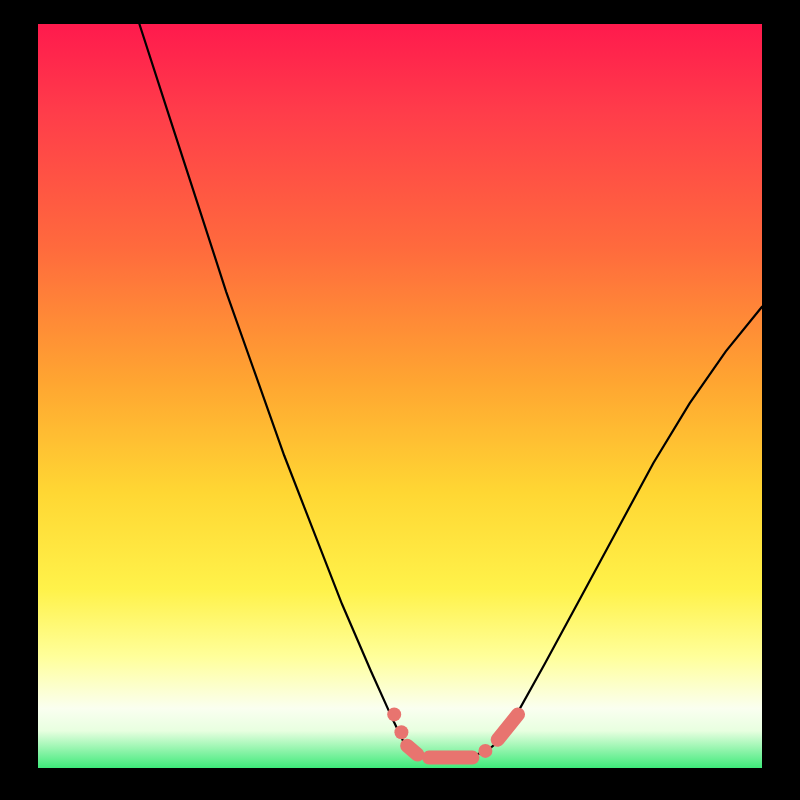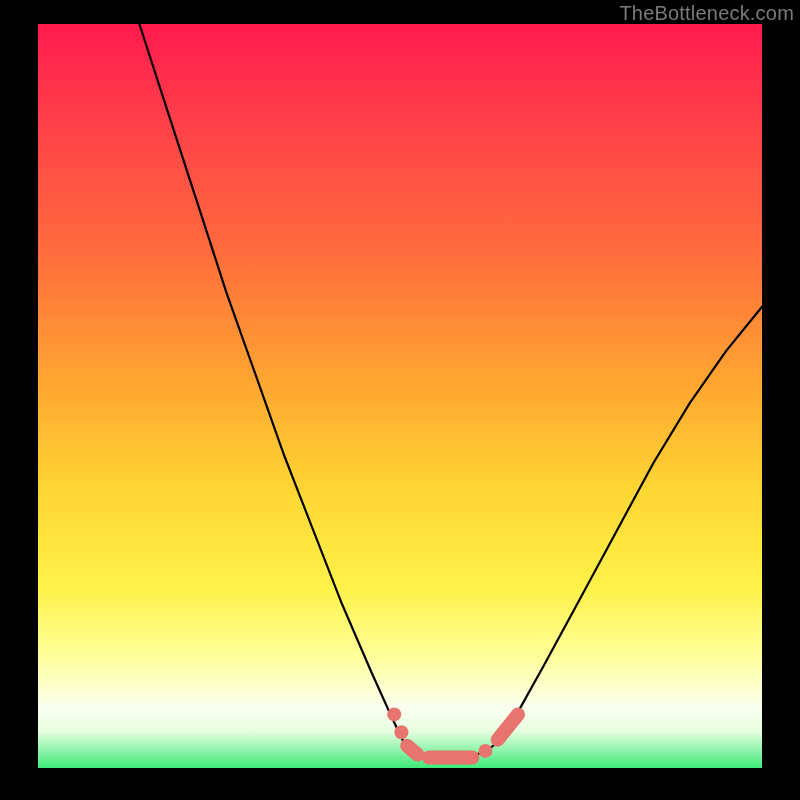--- a/index.html
+++ b/index.html
@@ -55,21 +55,20 @@
     top: 0;
     width: 724px;
     height: 744px;
     overflow: visible;
   }
 </style>
 </head>
 <body>
 
 <div class="frame">
-  <div class="watermark">TheBottleneck.com</div>
 
   <div class="plot">
     <svg class="curve" id="curve-svg" viewBox="0 0 724 744" preserveAspectRatio="none">
         <path d="M101.4,0.0 L130.3,89.3 L159.3,178.6 L188.2,267.8 L217.2,349.7 L246.2,431.5 L275.1,505.9 L304.1,580.3 L333.0,647.3 L354.8,695.6 L365.6,718.0 L365.6,718.0 L376.5,726.9 L391.0,732.1 L405.4,734.3 L419.9,734.3 L434.4,732.1 L448.9,726.9 L459.7,718.0 L459.7,718.0 L477.8,691.9 L506.8,639.8 L543.0,572.9 L579.2,505.9 L615.4,439.0 L651.6,379.4 L687.8,327.4 L724.0,282.7 " fill="none" stroke="#000000" stroke-width="2.2" stroke-linecap="round"></path>
         <circle cx="356.2" cy="690.4" r="7" fill="#e8746f"></circle>
         <circle cx="363.4" cy="708.3" r="7" fill="#e8746f"></circle>
         <line x1="369.2" y1="721.7" x2="379.4" y2="730.6" stroke="#e8746f" stroke-width="14" stroke-linecap="round"></line>
         <line x1="391.0" y1="733.6" x2="434.4" y2="733.6" stroke="#e8746f" stroke-width="14" stroke-linecap="round"></line>
         <circle cx="447.4" cy="726.9" r="7" fill="#e8746f"></circle>
         <line x1="459.7" y1="715.7" x2="480.0" y2="690.4" stroke="#e8746f" stroke-width="14" stroke-linecap="round"></line>

